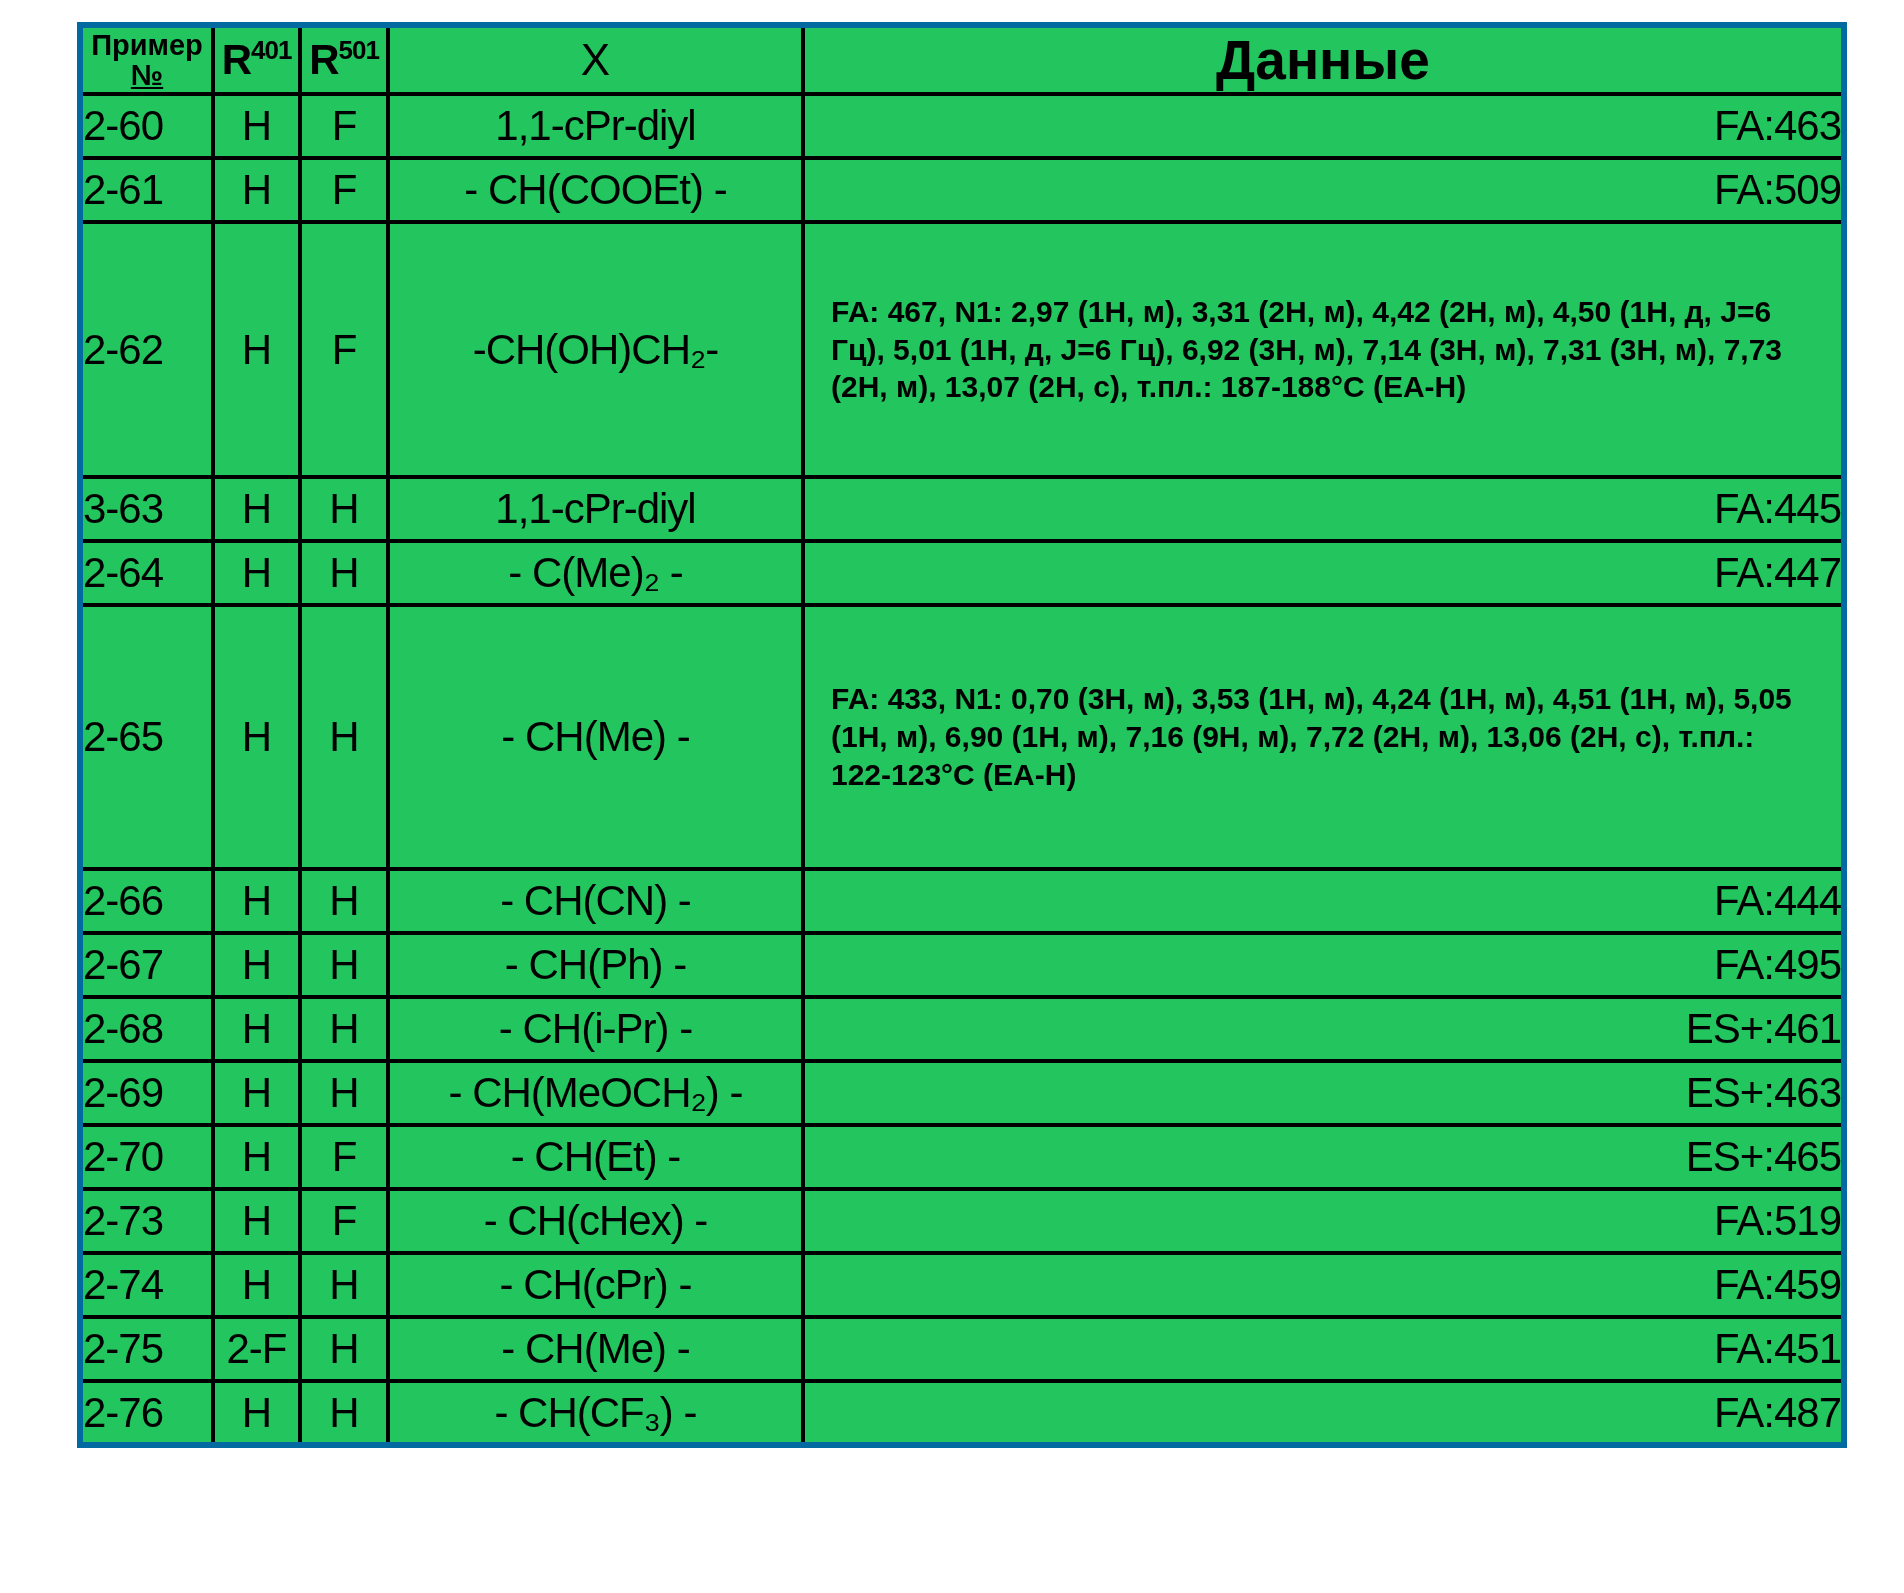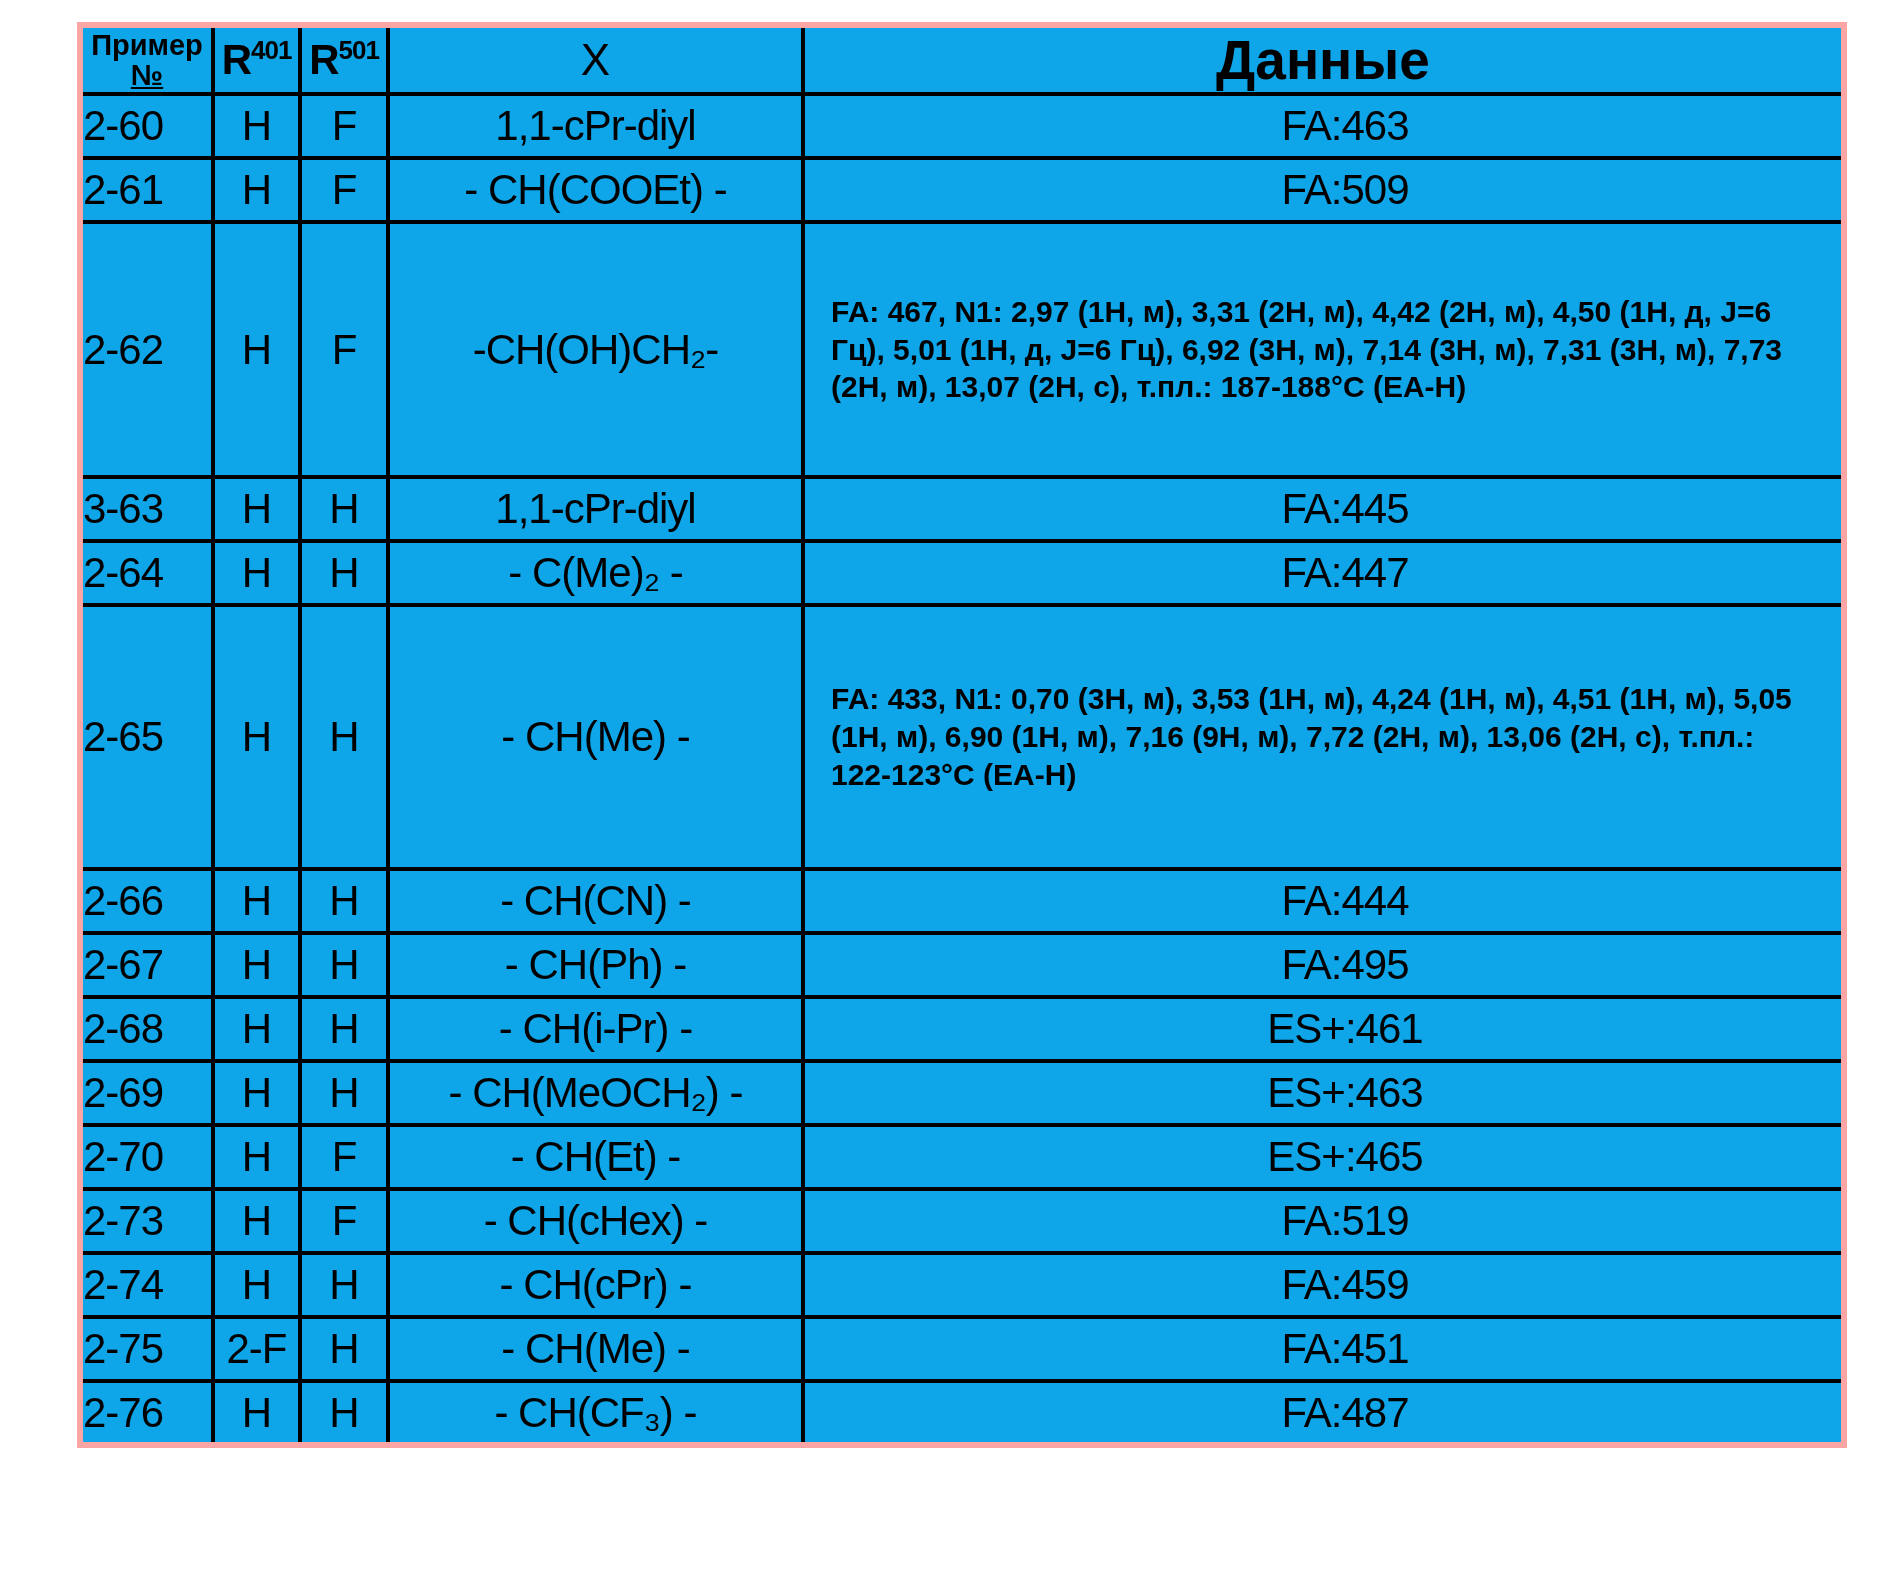--- a/index.html
+++ b/index.html
@@ -15,22 +15,22 @@
     color: #000;
     -webkit-font-smoothing: antialiased;
   }
   table.patent-table {
     position: absolute;
     left: 77px;
     top: 22px;
     width: 1764px;
     border-collapse: collapse;
     table-layout: fixed;
-    border: 6px solid #fca5a5;
-    background: #0ea5e9;
+    border: 6px solid #0369a1;
+    background: #22c55e;
   }
   col.c1 { width: 133px; }
   col.c2 { width: 87px; }
   col.c3 { width: 88px; }
   col.c4 { width: 415px; }
   col.c5 { width: 1041px; }
   th, td {
     border: 4px solid #000;
     padding: 0;
     vertical-align: middle;
@@ -79,21 +79,21 @@
     letter-spacing: -1px;
   }
   td.c-x {
     font-size: 42px;
     text-align: center;
     letter-spacing: -1px;
     white-space: nowrap;
   }
   td.c-data {
     font-size: 42px;
-    text-align: center;
+    text-align: right;
     padding-left: 44px;
     letter-spacing: -1px;
   }
   td.c-data-long {
     font-size: 30px;
     font-weight: bold;
     text-align: left;
     line-height: 1.26;
     padding: 10px 30px 10px 26px;
     letter-spacing: 0;

